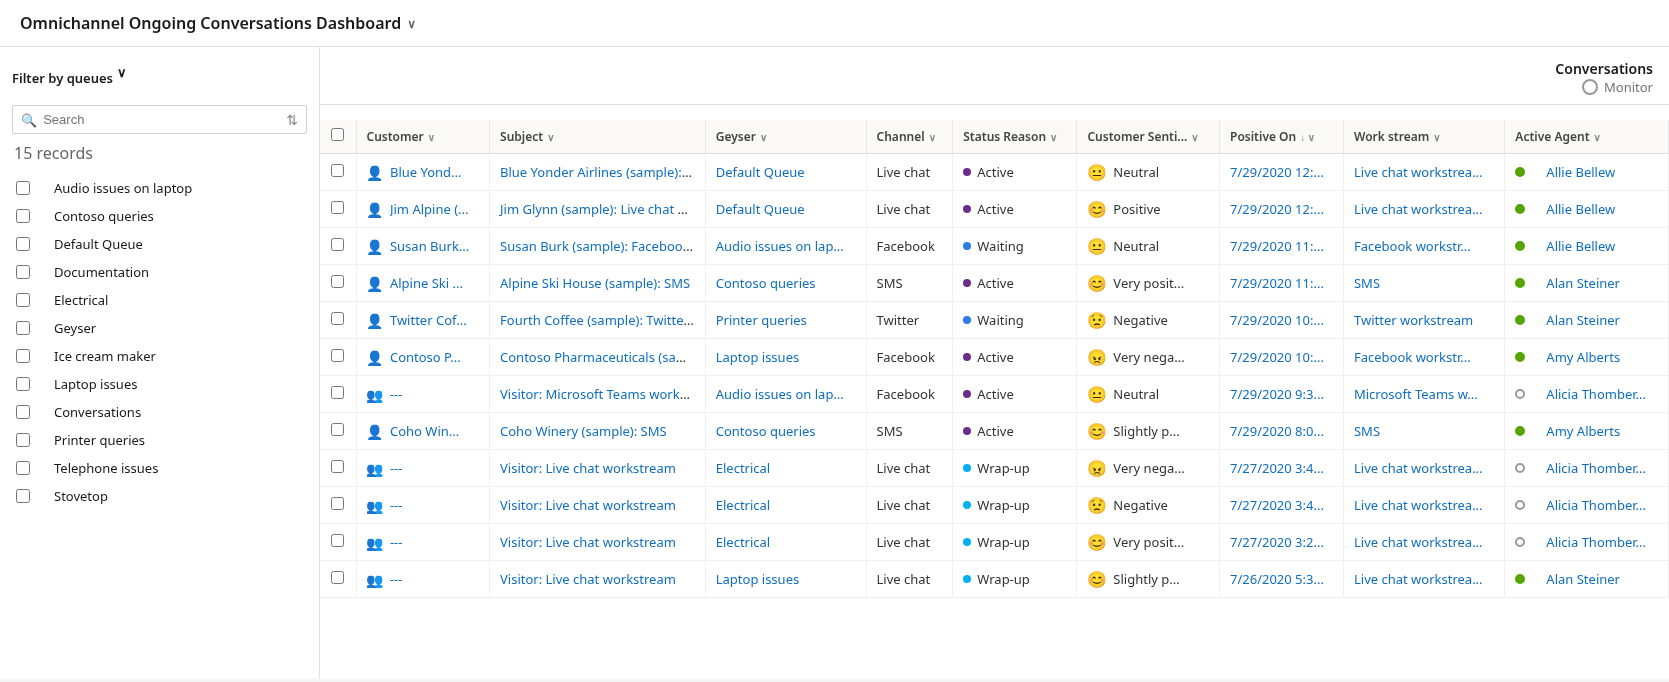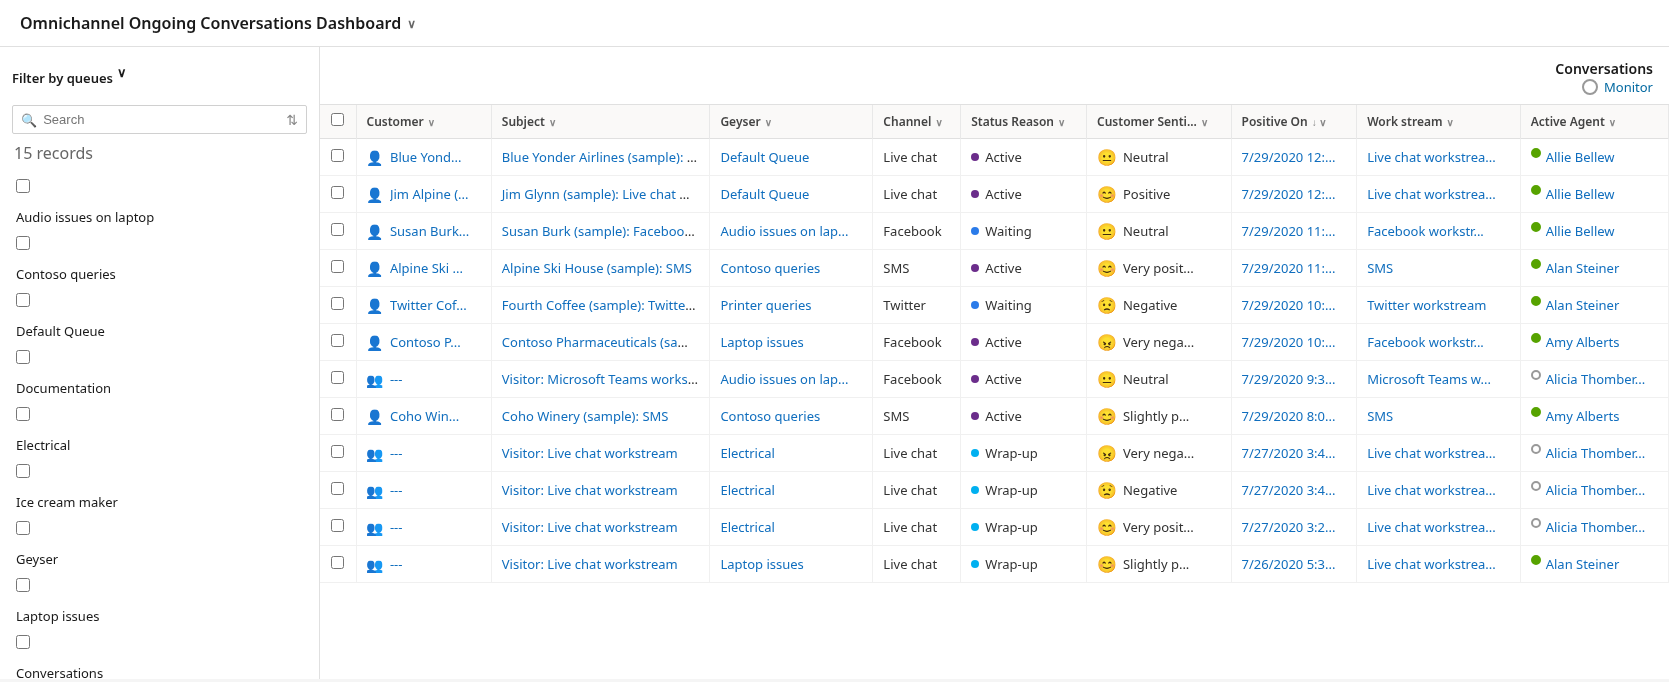--- a/index.html
+++ b/index.html
@@ -86,25 +86,24 @@
       font-size: 16px;
       color: #666;
       margin-bottom: 10px;
       padding-left: 2px;
     }
     .queue-list {
       list-style: none;
     }
     .queue-item {
       display: flex;
-      align-items: flex-start;
+      align-items: center;
       padding: 5px 4px;
-      gap: 15px;
-      cursor: pointer;
-      flex-direction: column;
+      gap: 24px;
+      cursor: pointer;
     }
     .queue-item input[type="checkbox"] {
       width: 14px;
       height: 14px;
       cursor: pointer;
     }
     .queue-item label {
       font-size: 13px;
       color: #1a1a1a;
       cursor: pointer;
@@ -127,36 +126,37 @@
     }
     .conversations-title {
       font-size: 14px;
       font-weight: 600;
       color: #1a1a1a;
     }
     .monitor-btn {
       display: flex;
       align-items: center;
       gap: 6px;
-      color: #0369a1;
+      color: #737373;
       font-size: 13px;
       cursor: pointer;
     }
     .monitor-icon {
       width: 16px;
       height: 16px;
       border: 2px solid #999;
       border-radius: 50%;
       display: inline-block;
     }
     
     .table-container {
       overflow-x: auto;
       overflow-y: auto;
       flex: 1;
+      margin-top: 15px;
     }
     table {
       width: 100%;
       border-collapse: collapse;
       min-width: 1300px;
     }
     thead tr {
       background: #faf9f8;
       border-bottom: 1px solid #e0e0e0;
     }
@@ -254,22 +254,22 @@
     .created-link {
       color: #106EBE;
       cursor: pointer;
     }
     .workstream-link {
       color: #106EBE;
       cursor: pointer;
     }
     .agent-cell {
       display: flex;
-      align-items: flex-start;
-      gap: 5px;
+      align-items: center;
+      gap: 21px;
     }
     .agent-status-dot {
       width: 10px;
       height: 10px;
       border-radius: 50%;
       flex-shrink: 0;
     }
     .agent-dot-online { background: #57A300; border: 2px solid #57A300; }
     .agent-dot-offline { background: #fff; border: 2px solid #999; }
     .agent-link {
@@ -315,26 +315,26 @@
         </li>
         <li class="queue-item">
           <input type="checkbox" id="q-documentation" style="">
           <label for="q-documentation">Documentation</label>
         </li>
         <li class="queue-item">
           <input type="checkbox" id="q-electrical" style="">
           <label for="q-electrical">Electrical</label>
         </li>
         <li class="queue-item">
+          <input type="checkbox" id="q-geyser" style="">
+          <label for="q-geyser">Geyser</label>
+        </li>
+        <li class="queue-item">
           <input type="checkbox" id="q-icecream" style="">
           <label for="q-icecream">Ice cream maker</label>
-        </li>
-        <li class="queue-item">
-          <input type="checkbox" id="q-geyser" style="">
-          <label for="q-geyser">Geyser</label>
         </li>
         <li class="queue-item">
           <input type="checkbox" id="q-laptop" style="">
           <label for="q-laptop">Laptop issues</label>
         </li>
         <li class="queue-item">
           <input type="checkbox" id="q-misc" style="">
           <label for="q-misc">Conversations</label>
         </li>
         <li class="queue-item">

